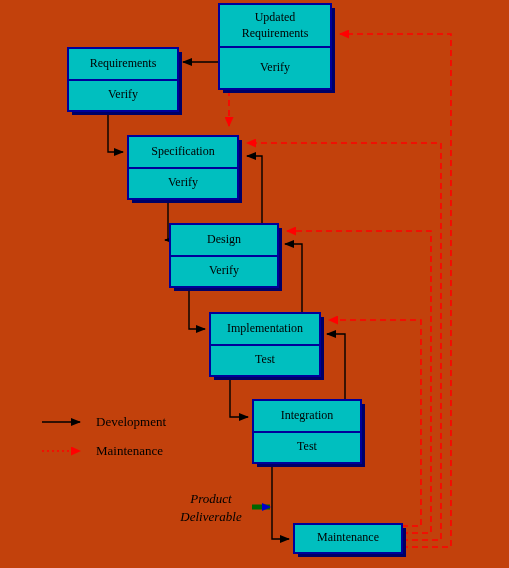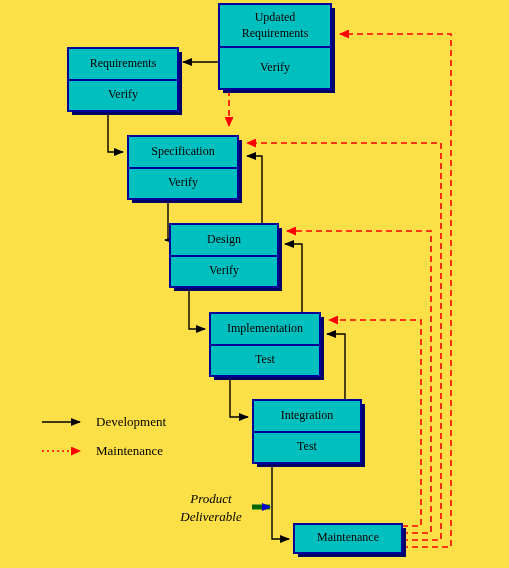--- a/index.html
+++ b/index.html
@@ -4,21 +4,21 @@
 <style>
   html, body {
     margin: 0;
     padding: 0;
     background: #ffffff;
   }
   #diagram-root {
     position: relative;
     width: 509px;
     height: 568px;
-    background: #fde047;
+    background: #c2410c;
     overflow: hidden;
     font-family: "Liberation Serif", serif;
   }
   svg.layer {
     position: absolute;
     left: 0;
     top: 0;
     width: 509px;
     height: 568px;
   }

